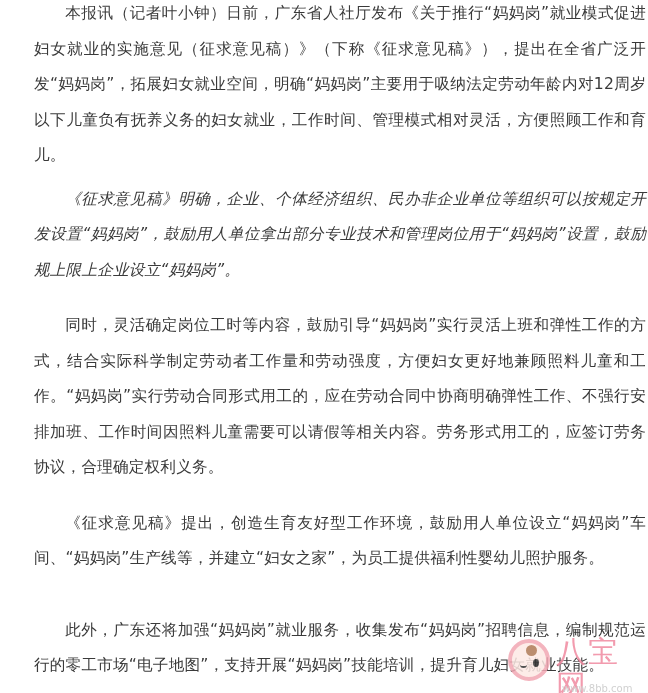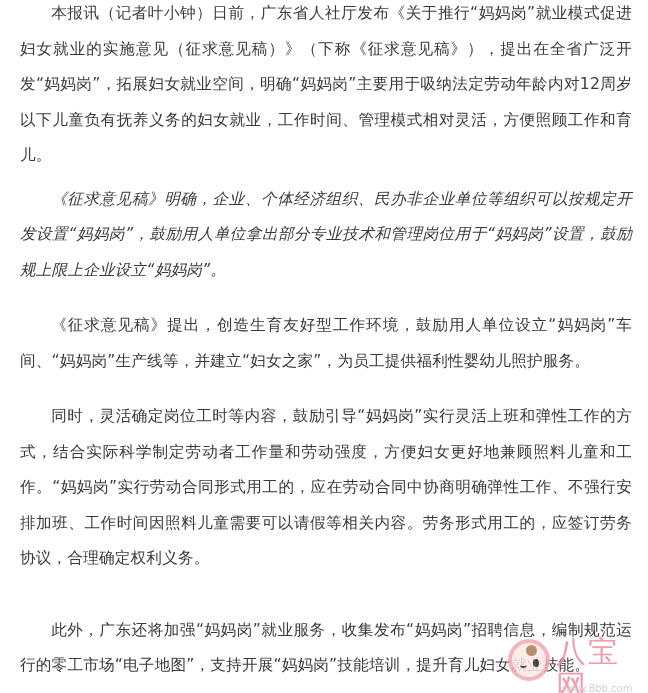--- a/index.html
+++ b/index.html
@@ -4,21 +4,21 @@
 <style>
   html, body { margin: 0; padding: 0; }
   body {
     width: 648px; height: 693px; overflow: hidden;
     background: #ffffff;
     font-family: "DejaVu Sans", "Liberation Sans", sans-serif;
     color: #3a3a3a;
     position: relative;
   }
   .article {
-    position: absolute; left: 20px; top: 0; width: 612px;
+    position: absolute; left: 34px; top: 0; width: 612px;
   }
   .para {
     margin: 0;
     font-size: 15.6px;
     line-height: 35.5px;
     text-indent: 2em;
     letter-spacing: 0.2px;
     text-align: justify;
   }
   .p1 { margin-top: -4px; }
@@ -49,22 +49,22 @@
     position: absolute; left: 58px; top: 52px;
     font-size: 10px; color: #c8c8c8; font-family: "DejaVu Sans", sans-serif;
   }
 </style>
 </head>
 <body>
 
 <div class="article">
   <p class="para p1">本报讯（记者叶小钟）日前，广东省人社厅发布《关于推行“妈妈岗”就业模式促进妇女就业的实施意见（征求意见稿）》（下称《征求意见稿》），提出在全省广泛开发“妈妈岗”，拓展妇女就业空间，明确“妈妈岗”主要用于吸纳法定劳动年龄内对12周岁以下儿童负有抚养义务的妇女就业，工作时间、管理模式相对灵活，方便照顾工作和育儿。</p>
   <p class="para p2">《征求意见稿》明确，企业、个体经济组织、民办非企业单位等组织可以按规定开发设置“妈妈岗”，鼓励用人单位拿出部分专业技术和管理岗位用于“妈妈岗”设置，鼓励规上限上企业设立“妈妈岗”。</p>
+  <p class="para p3">同时，灵活确定岗位工时等内容，鼓励引导“妈妈岗”实行灵活上班和弹性工作的方式，结合实际科学制定劳动者工作量和劳动强度，方便妇女更好地兼顾照料儿童和工作。“妈妈岗”实行劳动合同形式用工的，应在劳动合同中协商明确弹性工作、不强行安排加班、工作时间因照料儿童需要可以请假等相关内容。劳务形式用工的，应签订劳务协议，合理确定权利义务。</p>
   <p class="para p4">《征求意见稿》提出，创造生育友好型工作环境，鼓励用人单位设立“妈妈岗”车间、“妈妈岗”生产线等，并建立“妇女之家”，为员工提供福利性婴幼儿照护服务。</p>
-  <p class="para p3">同时，灵活确定岗位工时等内容，鼓励引导“妈妈岗”实行灵活上班和弹性工作的方式，结合实际科学制定劳动者工作量和劳动强度，方便妇女更好地兼顾照料儿童和工作。“妈妈岗”实行劳动合同形式用工的，应在劳动合同中协商明确弹性工作、不强行安排加班、工作时间因照料儿童需要可以请假等相关内容。劳务形式用工的，应签订劳务协议，合理确定权利义务。</p>
   <p class="para p5">此外，广东还将加强“妈妈岗”就业服务，收集发布“妈妈岗”招聘信息，编制规范运行的零工市场“电子地图”，支持开展“妈妈岗”技能培训，提升育儿妇女就业技能。</p>
 </div>
 
 <div class="watermark">
   <div class="wm-face">
     <div class="wm-hair"></div>
     <div class="wm-eye1"></div>
     <div class="wm-eye2"></div>
   </div>
   <div class="wm-title">八宝网</div>

